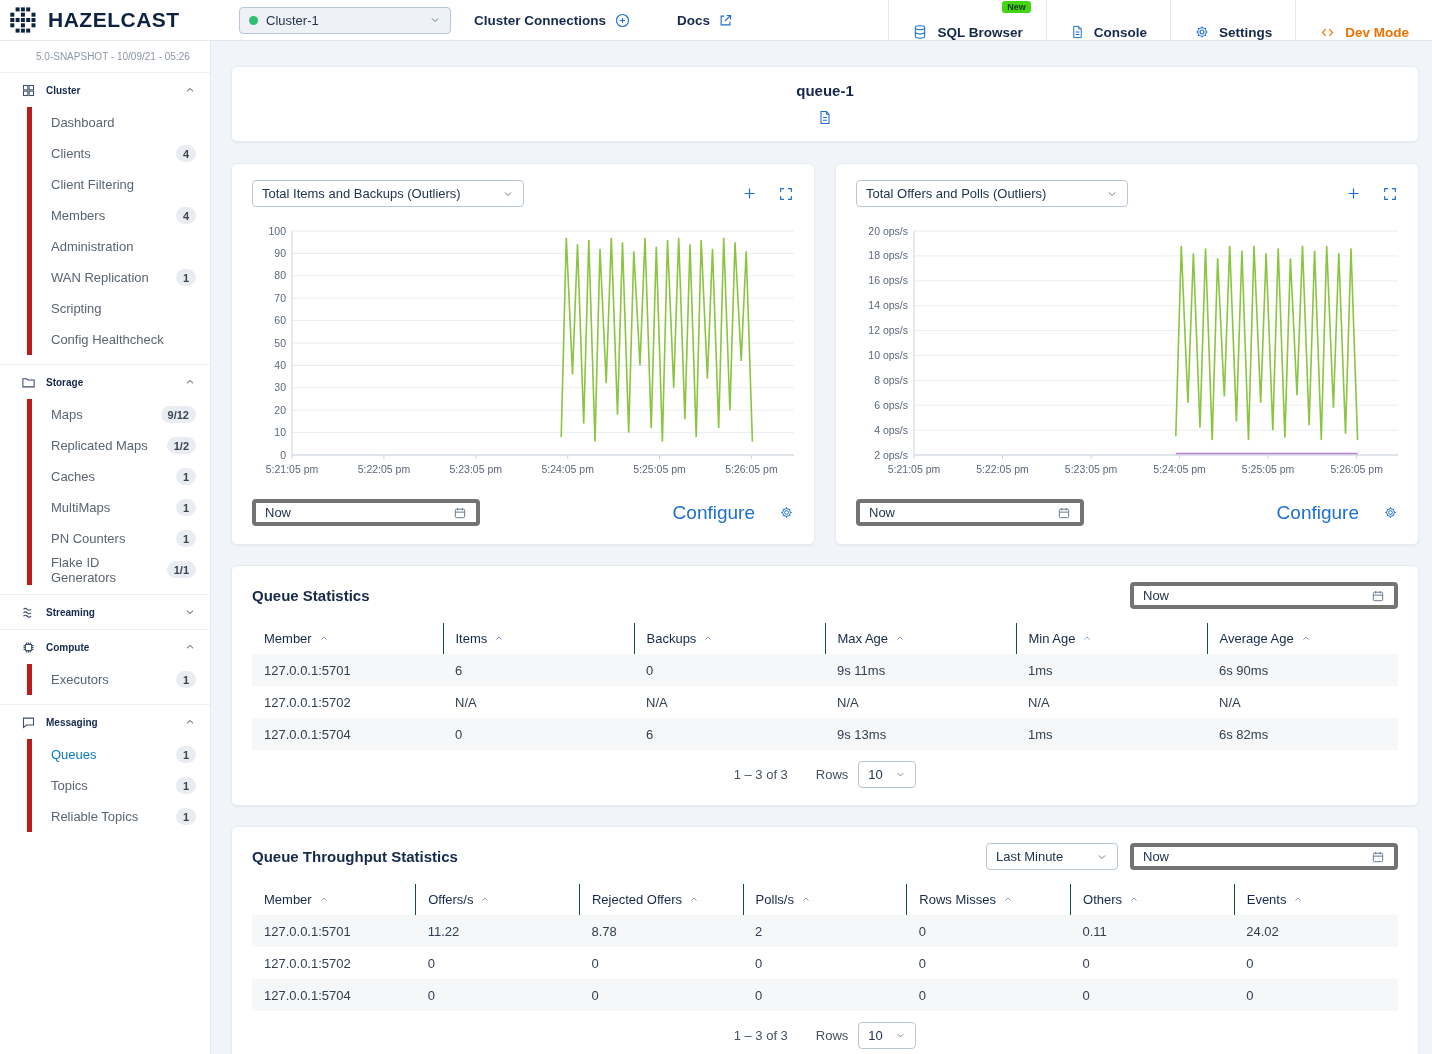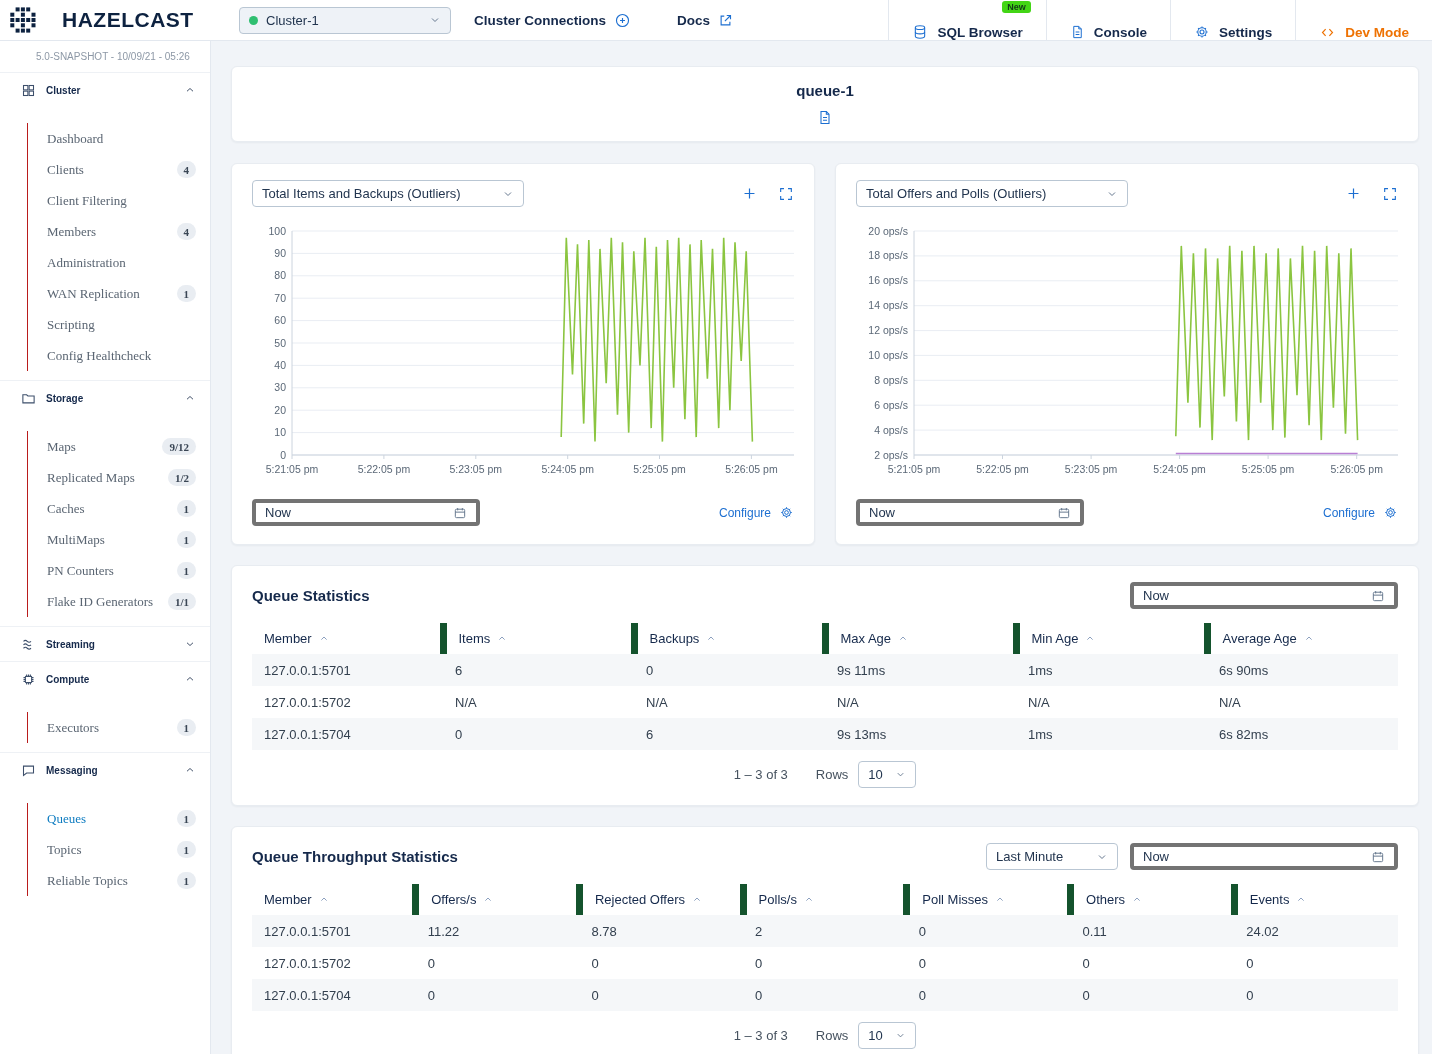--- a/index.html
+++ b/index.html
@@ -13,21 +13,21 @@
   .icon svg { display:block; }
   .icon.blue { color:#1d6fd1; }
   .icon.orange { color:#ee7203; }
   .icon.muted { color:#66788f; }
 
   
   .topbar {
     position:fixed; top:0; left:0; right:0; height:41px; background:#fff;
     border-bottom:1px solid #e3e8ef; display:flex; align-items:stretch; z-index:20;
   }
-  .brand { display:flex; align-items:center; gap:26px; padding:0 10px; width:215px; }
+  .brand { display:flex; align-items:center; gap:12px; padding:0 10px; width:215px; }
   .brand-text { font-size:21px; font-weight:bold; color:#0d2240; letter-spacing:.5px; }
   .cluster-select {
     width:212px; height:27px; align-self:center; margin-left:24px;
     display:flex; align-items:center; gap:8px; padding:0 9px;
     background:#eef2f7; border:1px solid #b9c6d3; border-radius:4px;
     font-size:13px; color:#22354f; cursor:pointer;
   }
   .dot { width:9px; height:9px; border-radius:50%; background:#2fbf71; }
   .chev-end { margin-left:auto; }
   .topnav { display:flex; align-items:stretch; }
@@ -39,21 +39,21 @@
 
   
   .sidebar {
     position:fixed; top:41px; left:0; bottom:0; width:211px;
     background:#fff; border-right:1px solid #e3e8ef; overflow:hidden; z-index:10;
   }
   .version { font-size:10px; color:#8d98a6; padding:10px 0 10px 36px; }
   .sb-section { border-top:1px solid #eef1f5; }
   .sb-head { height:34px; display:flex; align-items:center; gap:10px; padding:0 14px 0 21px; font-size:10px; font-weight:600; color:#15294b; cursor:pointer; }
   .sb-chev { margin-left:auto; color:#44536b; }
-  .sb-items { margin:16px 0 9px 27px; border-left:1px solid #b91c1c;font-family:Liberation Serif, serif; }
+  .sb-items { margin:0 0 9px 27px; border-left:5px solid #b91c1c; }
   .sb-item { height:31px; display:flex; align-items:center; padding:0 14px 0 19px; font-size:13px; color:#5a6572; cursor:pointer; }
   .sb-item.selected { color:#0c7bc0; }
   .badge { margin-left:auto; background:#e9edf2; color:#3a4655; font-size:11px; font-weight:bold; padding:1.5px 7px; border-radius:9px; line-height:14px; }
 
   
   .main { position:absolute; top:41px; left:211px; right:0; bottom:0; overflow:auto; padding:25px 13px 12px 20px; background:#f1f4f8; }
   .card { background:#fff; border:1px solid #e8ecf1; border-radius:6px; box-shadow:0 1px 2px rgba(16,42,67,.05); }
   .title-card { padding:15px 20px; display:flex; align-items:center; gap:10px;flex-direction:column; }
   .title-card h1 { margin:0; font-size:15px; font-weight:bold; color:#15294b; }
 
@@ -70,32 +70,32 @@
   .icon-btn { cursor:pointer; color:#1d6fd1; display:inline-flex; }
   .chart-wrap { margin-top:16px; }
   .chart-svg text { font:10.5px "Liberation Sans", sans-serif; fill:#5b6877; }
   .chart-foot { display:flex; align-items:center; justify-content:space-between; margin-top:10px; }
   .datebox {
     display:flex; align-items:center; height:27px; padding:0 9px;
     border:4px solid #737373; border-radius:4px; background:#fff;
     font-size:13px; color:#22354f; cursor:pointer; width:228px;
   }
   .datebox .icon { margin-left:auto; }
-  .configure { display:flex; align-items:center; gap:8px; color:#1d6fd1; font-size:12px; cursor:pointer; }
+  .configure { display:flex; align-items:center; gap:24px; color:#1d6fd1; font-size:19px; cursor:pointer; }
 
   .stats-card { margin-top:20px; padding:16px 20px 8px; }
   .stats-head { display:flex; align-items:center; }
   .stats-head h2 { margin:0; font-size:15px; font-weight:bold; color:#15294b; }
   .stats-tools { margin-left:auto; display:flex; align-items:center; gap:12px; }
   .stats-date { width:268px; }
   .period-select { width:132px; }
 
   table { width:100%; border-collapse:collapse; margin-top:14px; table-layout:fixed; }
   th { text-align:left; font-size:13px; font-weight:normal; color:#15294b; padding:8px 12px; cursor:pointer; }
-  th + th { border-left:7px solid #14532d; }
+  th + th { border-left:1px solid #14532d; }
   .th-inner { display:flex; align-items:center; gap:7px; }
   td { font-size:13px; color:#33404f; padding:8.5px 12px; }
   tr.striped { background:#f5f7f9; }
 
   .pagination { display:flex; align-items:center; justify-content:center; gap:28px; padding:11px 0 9px; font-size:13px; color:#46525f; }
   .rows-wrap { display:flex; align-items:center; gap:10px; }
   .rows-select { width:58px; }
 </style>
 </head>
 <body>
@@ -735,21 +735,21 @@
                 <span>Polls/s</span>
                 <span class="icon">
                   <svg width="10" height="9" viewBox="0 0 24 24" fill="none" stroke="#7f95b8" stroke-width="2.4">
                     <polyline points="5 15 12 8 19 15"></polyline>
                   </svg>
                 </span>
               </span>
             </th>
             <th>
               <span class="th-inner">
-                <span>Poll Misses</span>
+                <span>Rows Misses</span>
                 <span class="icon">
                   <svg width="10" height="9" viewBox="0 0 24 24" fill="none" stroke="#7f95b8" stroke-width="2.4">
                     <polyline points="5 15 12 8 19 15"></polyline>
                   </svg>
                 </span>
               </span>
             </th>
             <th>
               <span class="th-inner">
                 <span>Others</span>

